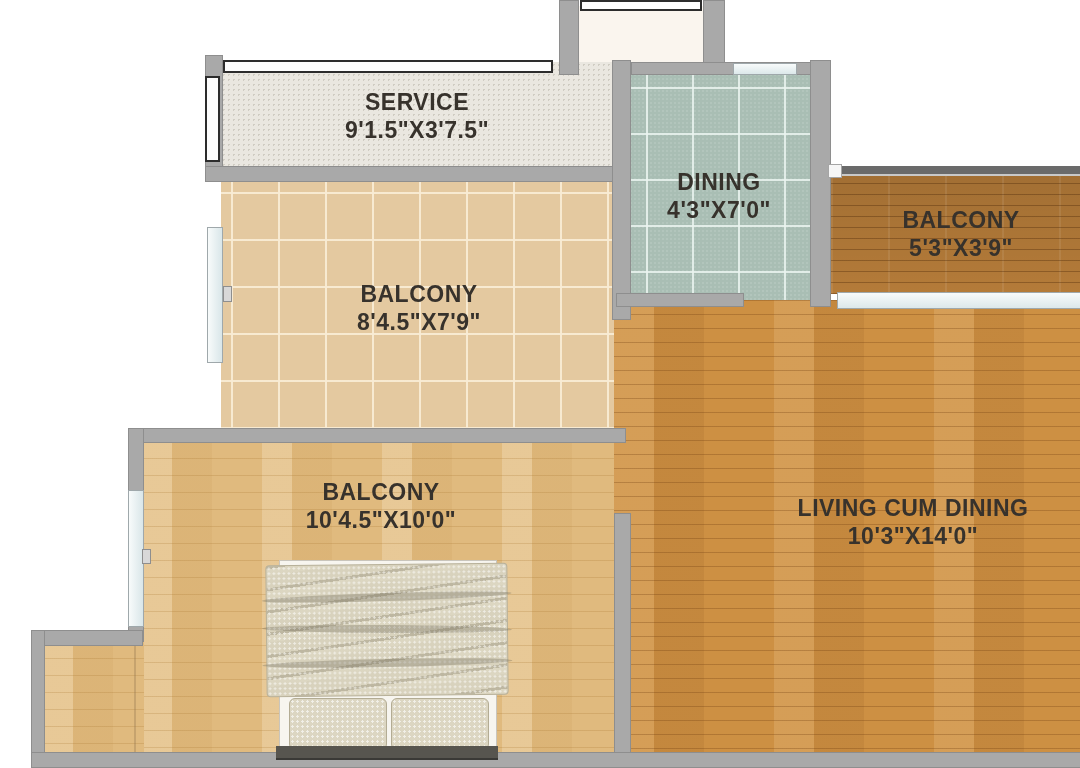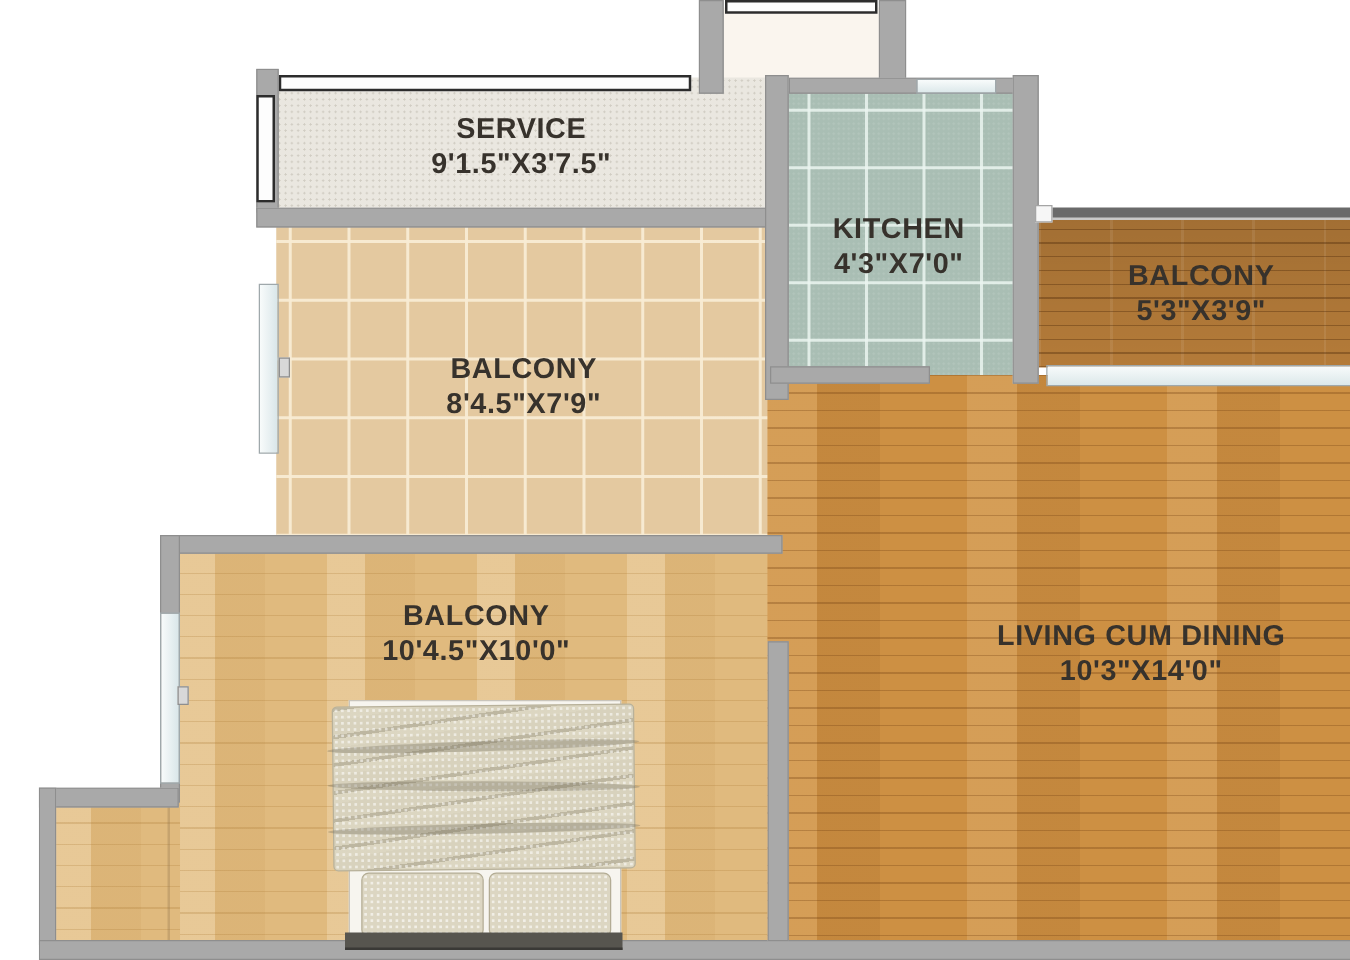--- a/index.html
+++ b/index.html
@@ -129,21 +129,21 @@
       <div class="fold" style="top:94px;transform:rotate(-0.6deg);"></div>
     </div>
     <div class="headboard" style="left:0;top:190px;width:222px;height:12px;"></div>
   </div>
 
   <div class="label" style="left:236px;top:88px;width:300px;">
     <div>SERVICE</div>
     <div>9'1.5"X3'7.5"</div>
   </div>
   <div class="label" style="left:538px;top:168px;width:300px;">
-    <div>KITCHEN</div>
+    <div>DINING</div>
     <div>4'3"X7'0"</div>
   </div>
   <div class="label" style="left:780px;top:206px;width:300px;">
     <div>BALCONY</div>
     <div>5'3"X3'9"</div>
   </div>
   <div class="label" style="left:238px;top:280px;width:300px;">
     <div>BALCONY</div>
     <div>8'4.5"X7'9"</div>
   </div>

